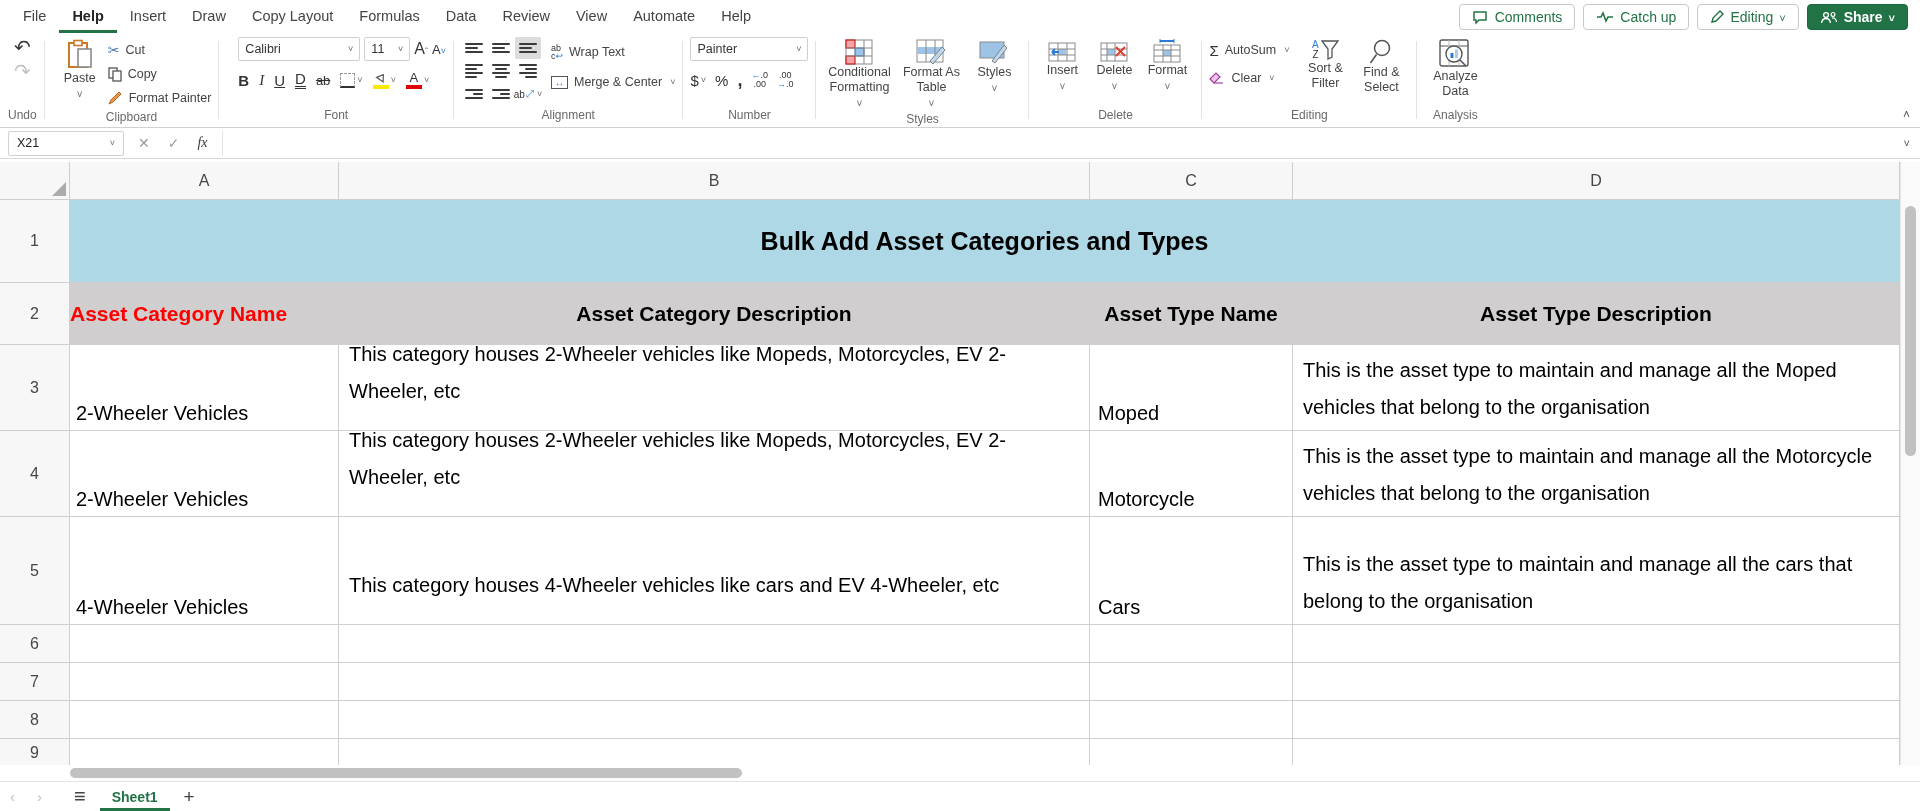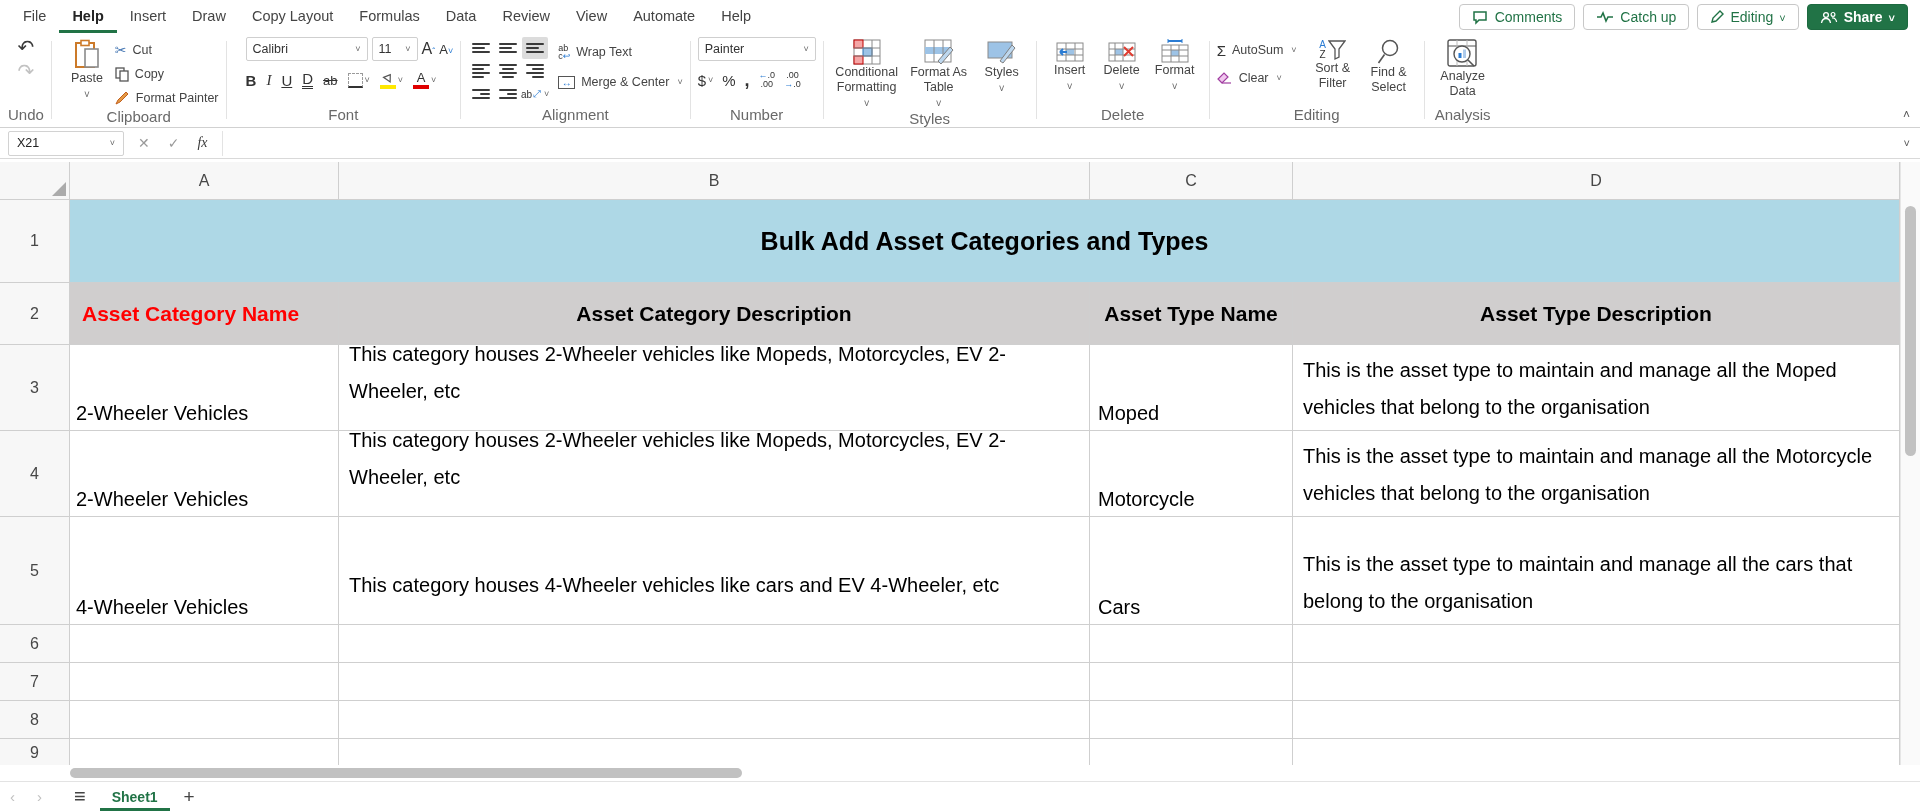--- a/index.html
+++ b/index.html
@@ -17,21 +17,21 @@
           display:flex; align-items:center; gap:6px; padding:0 12px; font-size:14px; }
   .pill svg { display:block; }
   .pill.share { background:#217346; border-color:#1d6a40; color:#fff; font-weight:600; }
   .chev { font-size:11px; line-height:1; position:relative; top:1px; }
 
   
   .ribbon { position:absolute; left:0; top:33px; width:100%; height:95px; background:#fff;
             border-bottom:1px solid #d1d1d1; display:flex; align-items:stretch; padding:0 2px; }
   .rgroup { display:flex; flex-direction:column; padding:4px 6px 0 6px; }
   .rbody { flex:1; display:flex; }
-  .rlabel { height:20px; text-align:center; font-size:15px; color:#696969; line-height:16px; }
+  .rlabel { height:20px; text-align:center; font-size:12px; color:#696969; line-height:16px; }
   .vsep { width:1px; background:#e3e3e3; margin:8px 1px; }
   .bigbtn { width:72px; display:flex; flex-direction:column; align-items:center; text-align:center;
             font-size:12.5px; color:#444; line-height:15px; padding-top:2px; }
   .bigbtn .bchev { color:#666; font-size:10px; margin-top:1px; }
   .smallrow { display:flex; align-items:center; gap:6px; height:22px; font-size:12.5px; color:#444; white-space:nowrap; }
   .stack { display:flex; flex-direction:column; justify-content:flex-start; gap:2px; padding-top:2px; }
   .selbox { height:24px; border:1px solid #cfcfcf; border-radius:2px; background:#fff; font-size:12.5px;
             color:#333; display:flex; align-items:center; padding:0 6px; justify-content:space-between; }
   .iconrow { display:flex; align-items:center; gap:10px; height:26px; margin-top:6px; font-size:15px; color:#333; }
   .fx-b { font-weight:700; } .fx-i { font-style:italic; font-family:"Liberation Serif",serif; }
@@ -69,21 +69,21 @@
          align-items:center; justify-content:center; border-right:1px solid #cfcfcf; border-bottom:1px solid #cfcfcf; }
   .colhdr { background:#f7f7f7; color:#474747; font-size:16px; display:flex; align-items:center; justify-content:center; }
   .w-a { width:269px; } .w-b { width:751px; } .w-c { width:203px; } .w-d { width:607px; }
   .corner { position:relative; }
   .corner::after { content:""; position:absolute; right:3px; bottom:3px; border-style:solid;
                    border-width:0 0 14px 14px; border-color:transparent transparent #ababab transparent; }
   .titlecell { width:1830px; background:#AED8E6; display:flex; align-items:center; justify-content:center;
                font-size:25px; font-weight:700; color:#000; }
   .hcell { background:#D0CECE; font-weight:700; font-size:21px; color:#000; display:flex; align-items:center; }
   .hcell.center { justify-content:center; }
-  .hcell.red { color:#FF0000; padding-left:12px; }
+  .hcell.red { color:#FF0000; }
   .dcell { font-size:20px; color:#000; display:flex; flex-direction:column; justify-content:flex-end; }
   .dcell.pa { padding:0 4px 5px 6px; }
   .dcell.pb { padding:0 8px 20px 10px; line-height:37px; }
   .dcell.pc { padding:0 4px 5px 8px; }
   .dcell.pd { padding:0 0 4px 10px; line-height:37px; }
 
   
   .vscroll { position:absolute; right:0; top:162px; width:20px; height:603px; background:#fafafa; border-left:1px solid #e6e6e6; }
   .vthumb { position:absolute; left:4px; top:44px; width:11px; height:250px; background:#c1c1c1; border-radius:6px; }
   .hscroll { position:absolute; left:0; top:765px; width:1900px; height:16px; background:#fff; }

